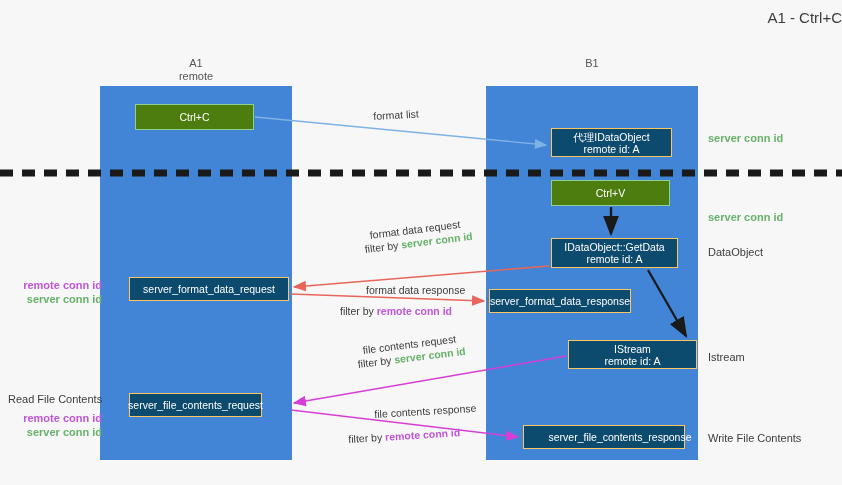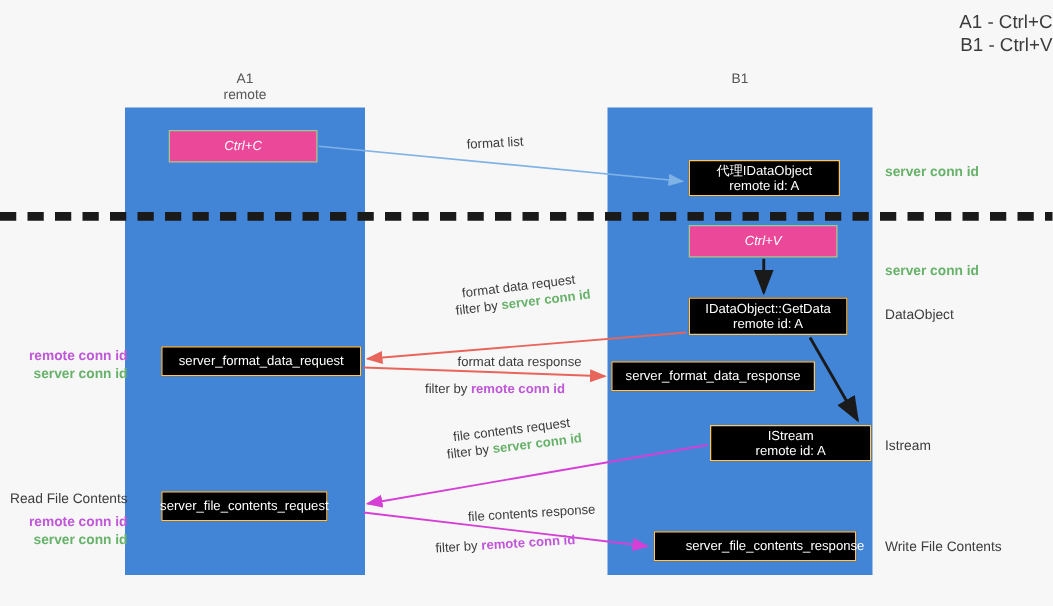--- a/index.html
+++ b/index.html
@@ -28,29 +28,29 @@
   }
   .lane-head-a{left:100px;top:57px;width:192px;}
   .lane-head-b{left:486px;top:57px;width:212px;}
 
   .box{
     position:absolute;box-sizing:border-box;
     display:flex;align-items:center;justify-content:center;
     text-align:center;color:#fff;font-size:10.5px;line-height:12px;
     border:1px solid rgba(255,255,255,.55);
   }
-  .box.green{background:#ec4899;border-color:#8fd093;font-style:italic;}
-  .box.orange{background:#000000;border-color:#ffc55f;}
+  .box.green{background:#4d7c0f;border-color:#8fd093;}
+  .box.orange{background:#0c4a6e;border-color:#ffc55f;}
 
   .b-ctrlc{left:135px;top:104px;width:119px;height:26px;}
   .b-dataobj{left:551px;top:128px;width:121px;height:29px;}
   .b-ctrlv{left:551px;top:180px;width:119px;height:26px;}
   .b-getdata{left:551px;top:238px;width:127px;height:30px;}
   .b-sfdreq{left:129px;top:277px;width:160px;height:24px;}
-  .b-sfdres{left:489px;top:289px;width:163px;height:24px;}
+  .b-sfdres{left:489px;top:289px;width:142px;height:24px;}
   .b-istream{left:568px;top:340px;width:129px;height:29px;}
   .b-sfcreq{left:129px;top:393px;width:133px;height:24px;}
   .b-sfcres{left:523px;top:425px;width:162px;height:24px;padding-left:32px;}
 
   .side{
     position:absolute;font-size:11px;line-height:14px;white-space:nowrap;
   }
   .green-t{color:#67b26a;font-weight:bold;}
   .purple-t{color:#c056d8;font-weight:bold;}
 
@@ -80,21 +80,20 @@
   svg.overlay{position:absolute;left:0;top:0;width:842px;height:485px;
     pointer-events:none;overflow:visible;}
 </style>
 </head>
 <body>
 
 <div id="stage">
 
   <div class="title">
     <div>A1 - Ctrl+C</div>
-    <div>B1 - Ctrl+V</div>
   </div>
 
   <div class="lane-head lane-head-a">
     <div>A1</div>
     <div>remote</div>
   </div>
   <div class="lane-head lane-head-b">
     <div>B1</div>
   </div>
 

